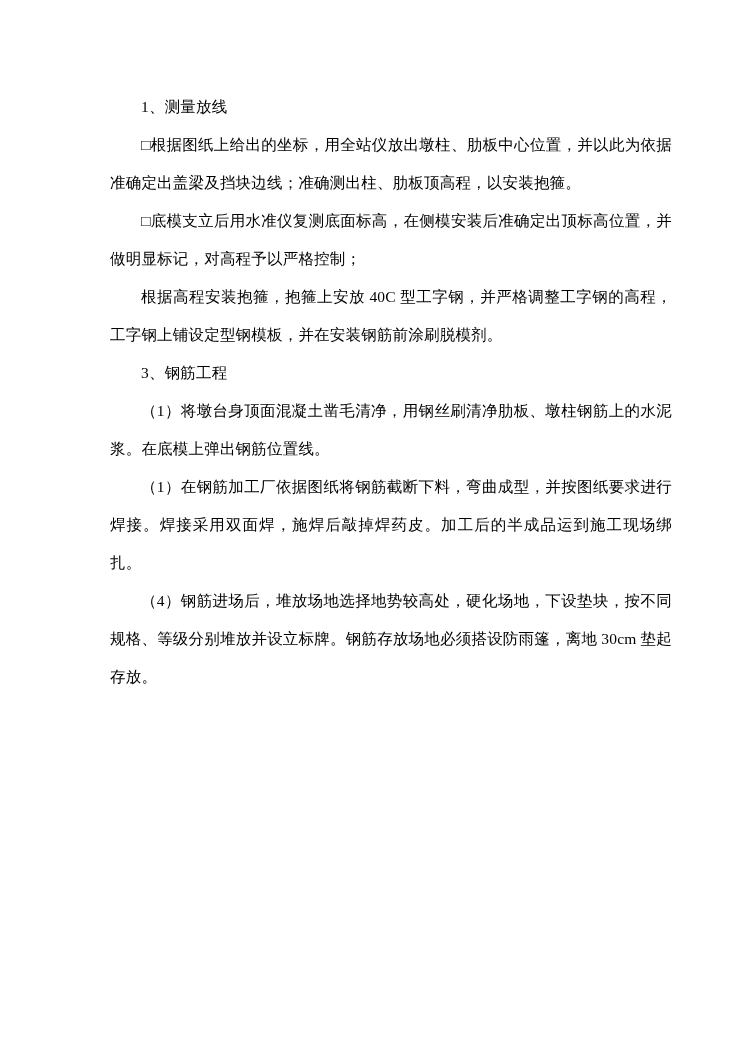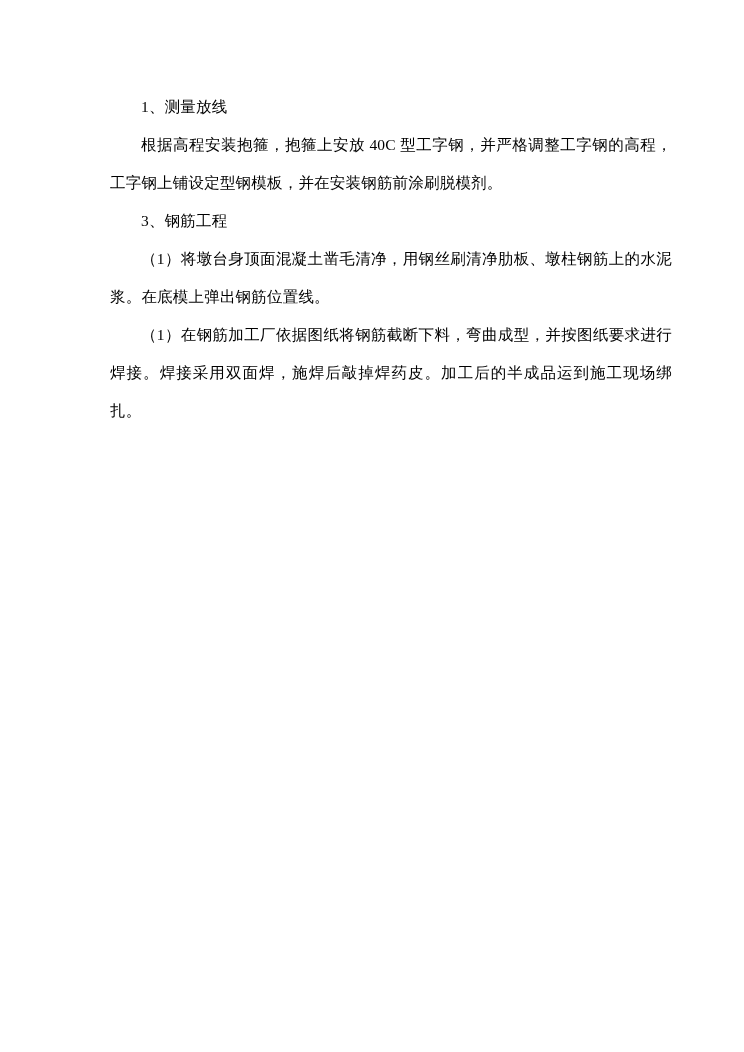--- a/index.html
+++ b/index.html
@@ -32,17 +32,20 @@
   }
   .heading {
     font-weight: normal;
   }
 </style>
 </head>
 <body>
 
 <div class="page">
   <p class="para heading">1、测量放线</p>
+  <p class="para">□根据图纸上给出的坐标，用全站仪放出墩柱、肋板中心位置，并以此为依据准确定出盖梁及挡块边线；准确测出柱、肋板顶高程，以安装抱箍。</p>
+  <p class="para">□底模支立后用水准仪复测底面标高，在侧模安装后准确定出顶标高位置，并做明显标记，对高程予以严格控制；</p>
   <p class="para">根据高程安装抱箍，抱箍上安放 40C 型工字钢，并严格调整工字钢的高程，工字钢上铺设定型钢模板，并在安装钢筋前涂刷脱模剂。</p>
   <p class="para heading">3、钢筋工程</p>
   <p class="para">（1）将墩台身顶面混凝土凿毛清净，用钢丝刷清净肋板、墩柱钢筋上的水泥浆。在底模上弹出钢筋位置线。</p>
   <p class="para">（1）在钢筋加工厂依据图纸将钢筋截断下料，弯曲成型，并按图纸要求进行焊接。焊接采用双面焊，施焊后敲掉焊药皮。加工后的半成品运到施工现场绑扎。</p>
+  <p class="para">（4）钢筋进场后，堆放场地选择地势较高处，硬化场地，下设垫块，按不同规格、等级分别堆放并设立标牌。钢筋存放场地必须搭设防雨篷，离地 30cm 垫起存放。</p>
 </div>
 
 </body></html>

